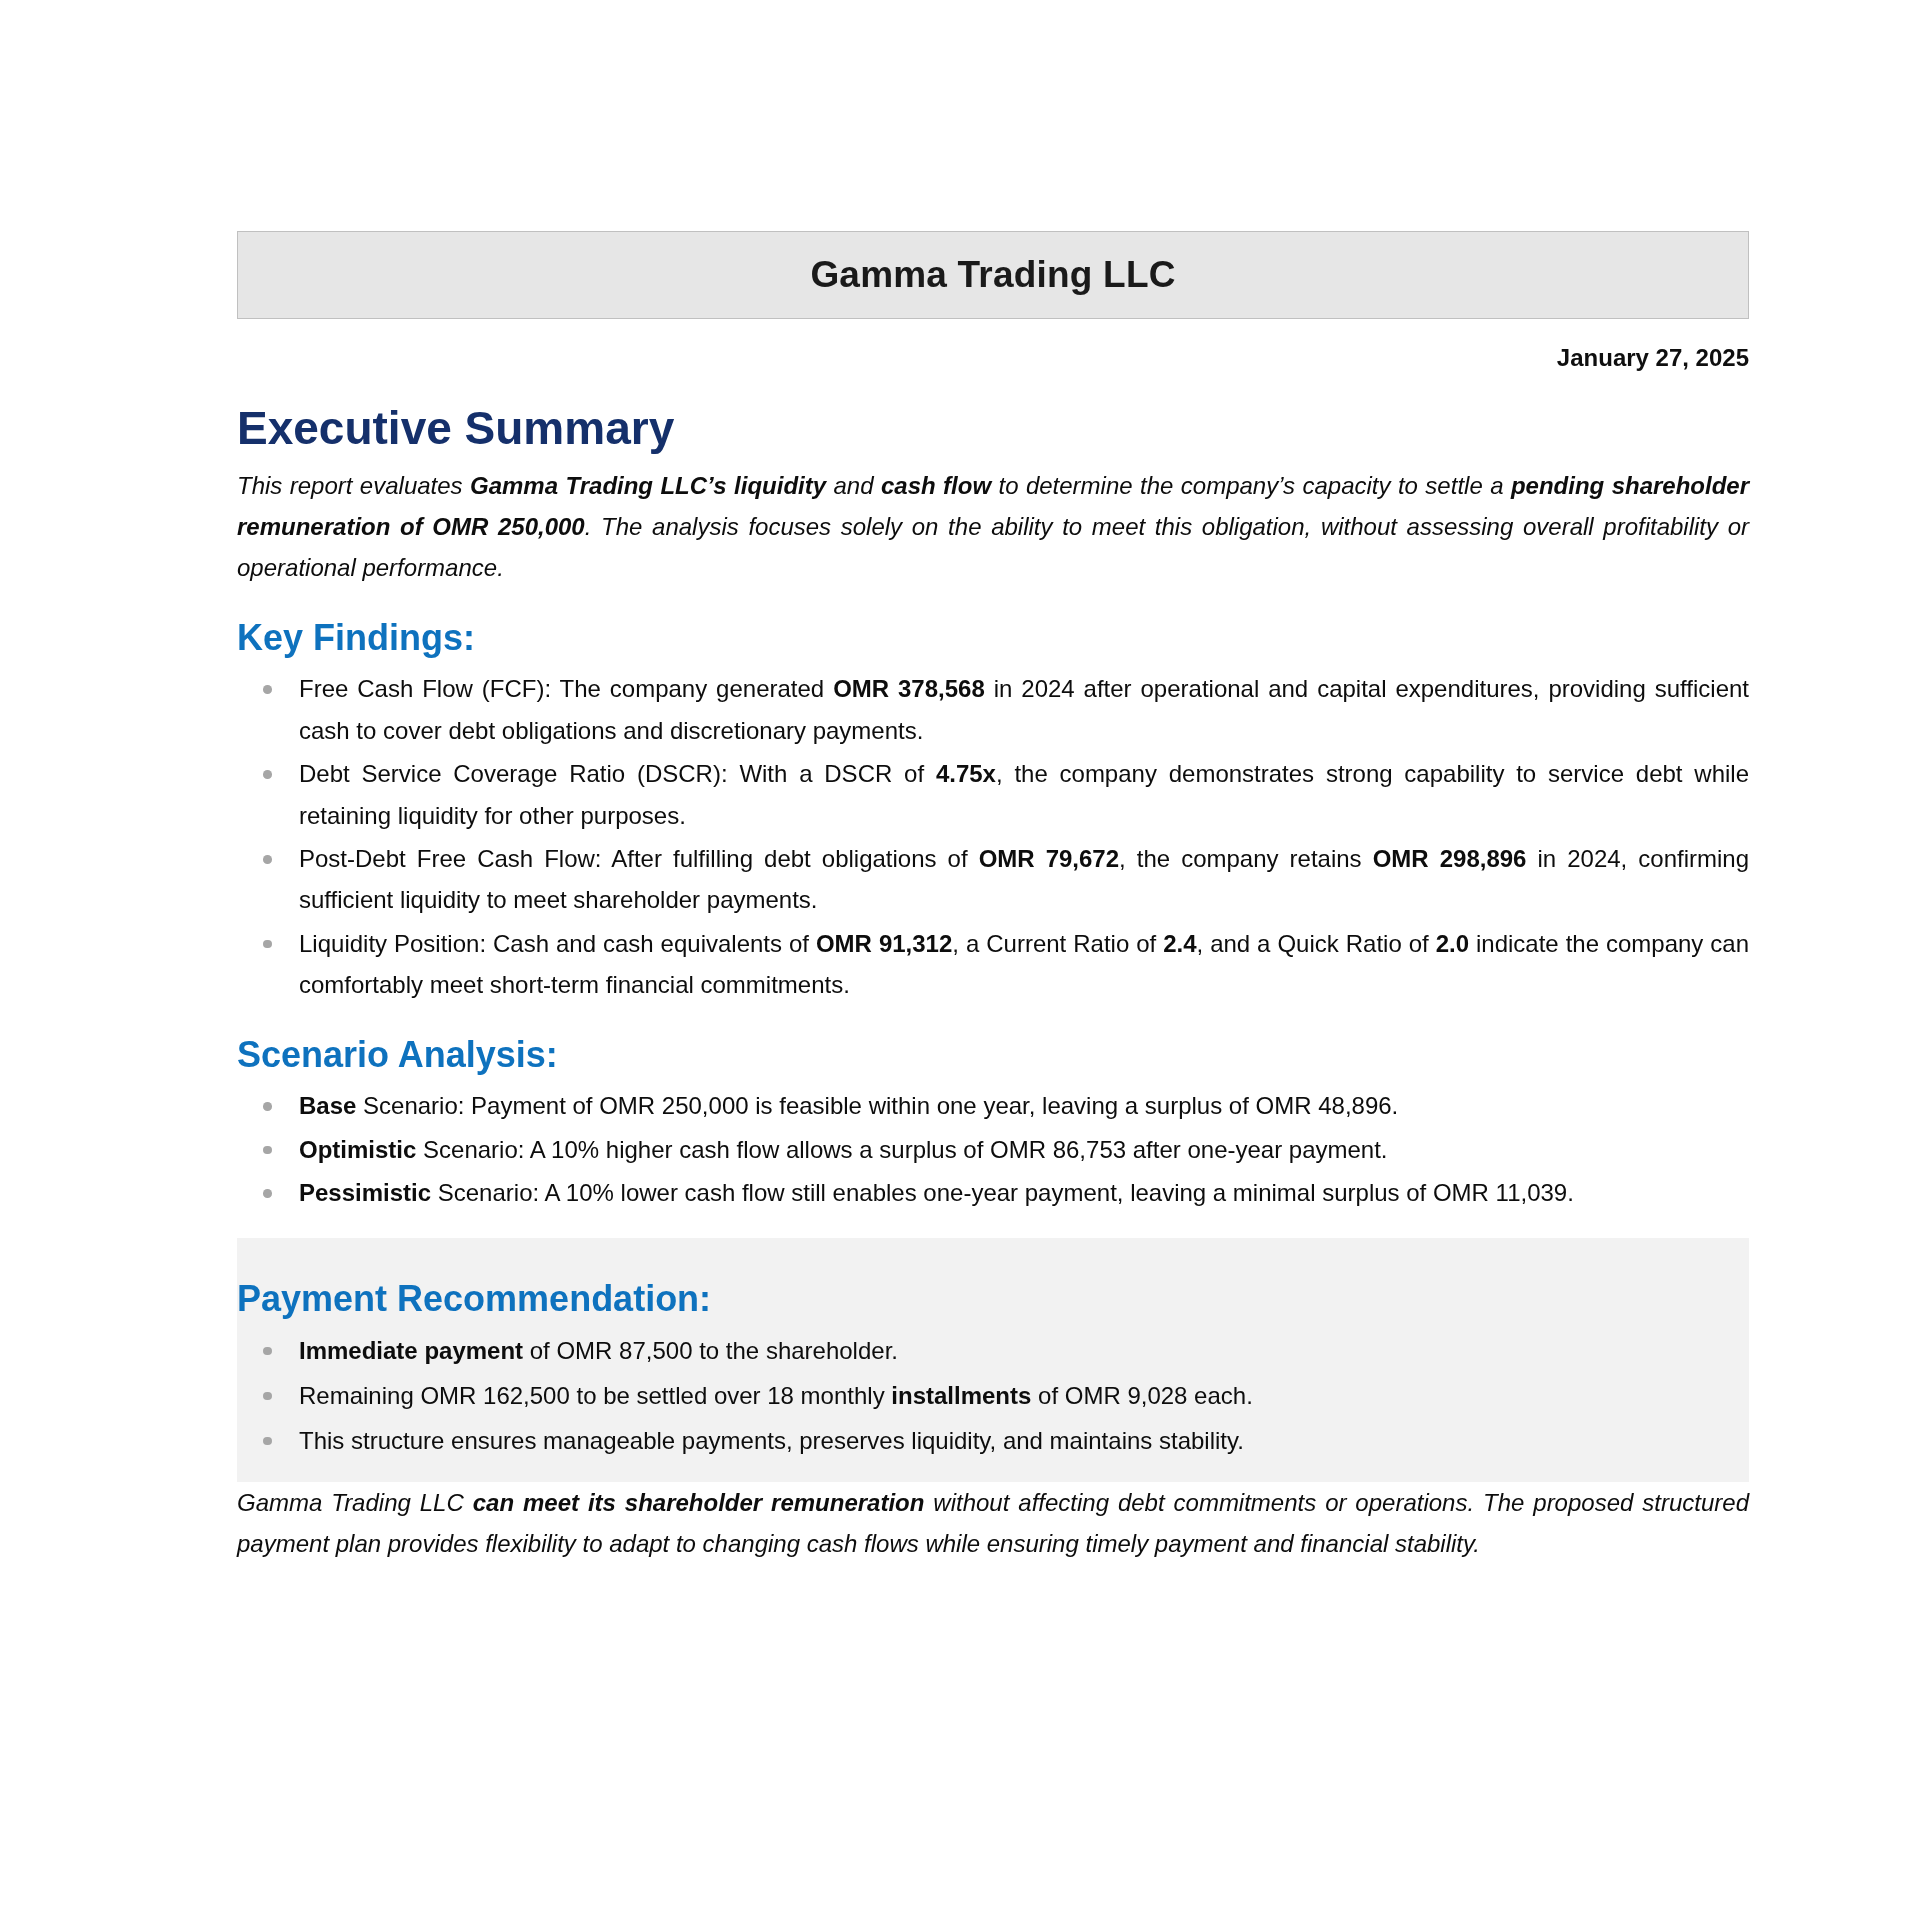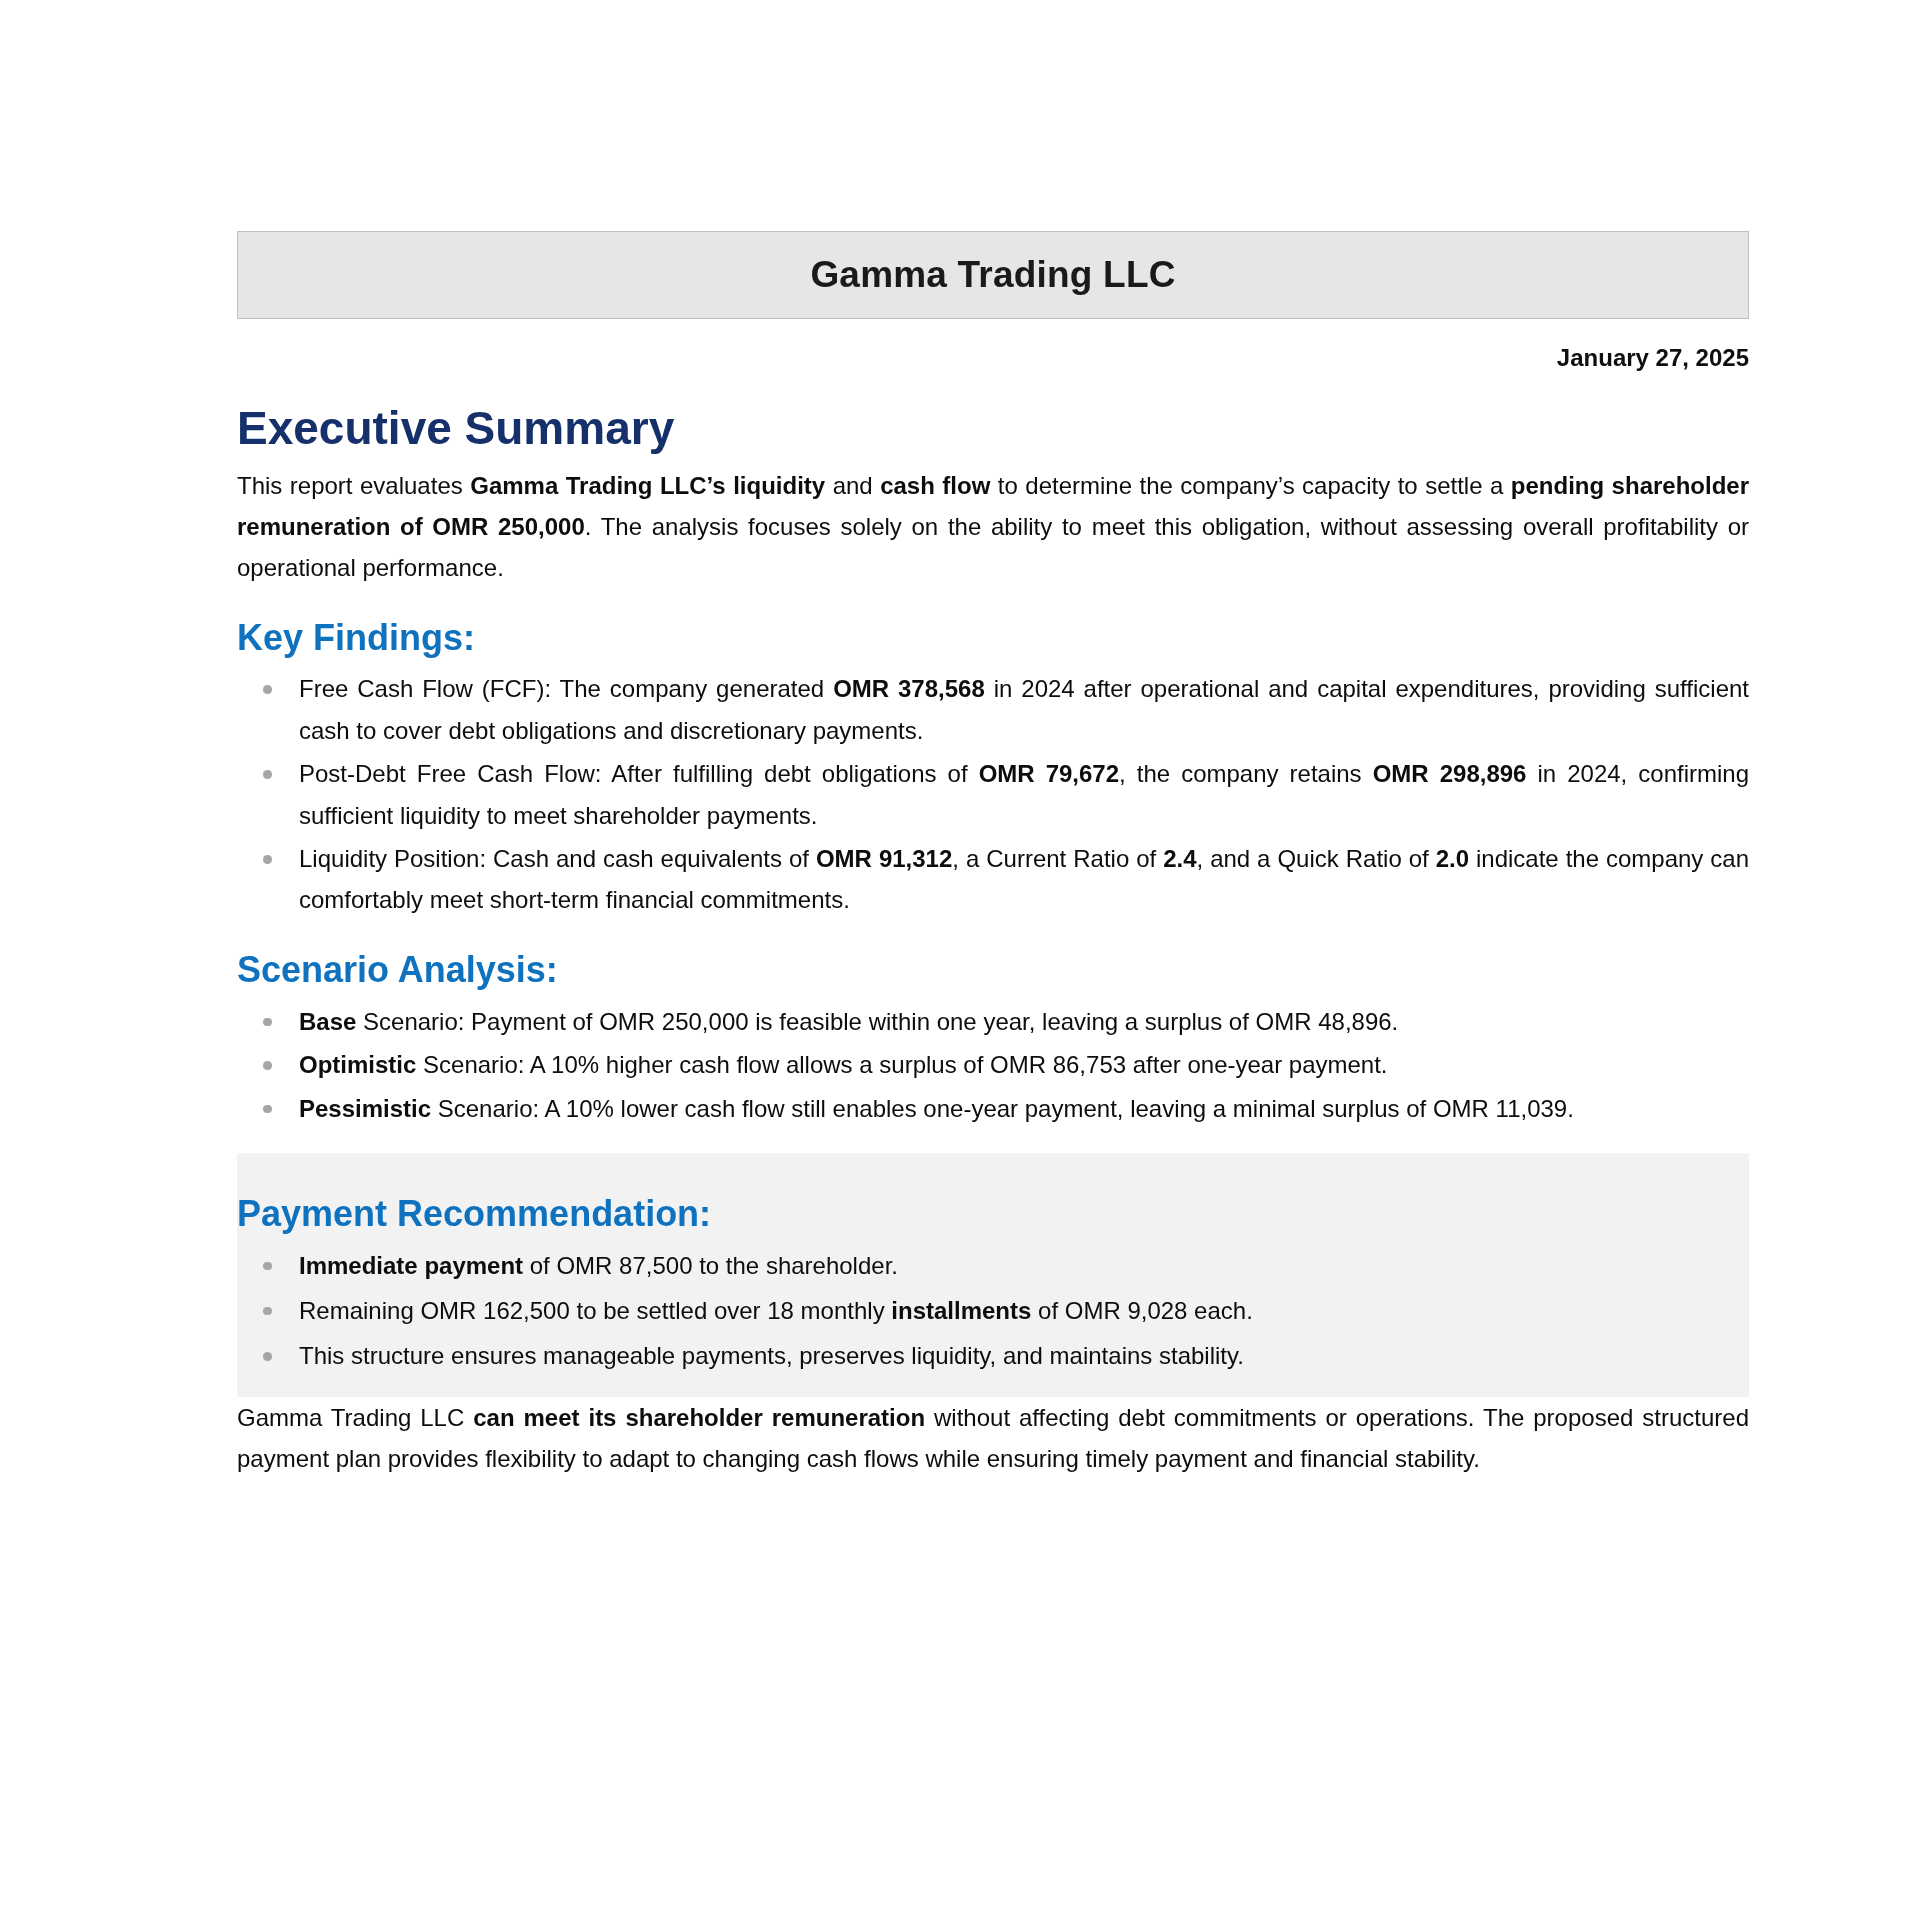--- a/index.html
+++ b/index.html
@@ -78,20 +78,21 @@
     margin-top: 0;
   }
 
   
   p.body {
     font-size: 24px;
     line-height: 1.72;
     text-align: justify;
     margin: 0 0 2.3px 0;
     color: #0d0d0d;
+    font-style: italic;
   }
   p.body b { font-weight: bold; }
 
   ul.bullets {
     list-style: none;
     margin: 0;
     padding: 0;
   }
   ul.bullets > li {
     position: relative;
@@ -136,20 +137,21 @@
     </div>
 
     <div class="doc-date">January 27, 2025</div>
 
     <h1 class="sec-h1">Executive Summary</h1>
     <p class="body">This report evaluates <b>Gamma Trading LLC’s liquidity</b> and <b>cash flow</b> to determine the company’s capacity to settle a <b>pending shareholder remuneration of OMR 250,000</b>. The analysis focuses solely on the ability to meet this obligation, without assessing overall profitability or operational performance.</p>
 
     <h2 class="sec-h2">Key Findings:</h2>
     <ul class="bullets">
         <li><span class="dot"></span><span>Free Cash Flow (FCF): The company generated <b>OMR 378,568</b> in 2024 after operational and capital expenditures, providing sufficient cash to cover debt obligations and discretionary payments.</span></li>
+        <li><span class="dot"></span><span>Debt Service Coverage Ratio (DSCR): With a DSCR of <b>4.75x</b>, the company demonstrates strong capability to service debt while retaining liquidity for other purposes.</span></li>
         <li><span class="dot"></span><span>Post-Debt Free Cash Flow: After fulfilling debt obligations of <b>OMR 79,672</b>, the company retains <b>OMR 298,896</b> in 2024, confirming sufficient liquidity to meet shareholder payments.</span></li>
         <li><span class="dot"></span><span>Liquidity Position: Cash and cash equivalents of <b>OMR 91,312</b>, a Current Ratio of <b>2.4</b>, and a Quick Ratio of <b>2.0</b> indicate the company can comfortably meet short-term financial commitments.</span></li>
       </ul>
 
     <h2 class="sec-h2">Scenario Analysis:</h2>
     <ul class="bullets">
         <li><span class="dot"></span><span><b>Base</b> Scenario: Payment of OMR 250,000 is feasible within one year, leaving a surplus of OMR 48,896.</span></li>
         <li><span class="dot"></span><span><b>Optimistic</b> Scenario: A 10% higher cash flow allows a surplus of OMR 86,753 after one-year payment.</span></li>
         <li><span class="dot"></span><span><b>Pessimistic</b> Scenario: A 10% lower cash flow still enables one-year payment, leaving a minimal surplus of OMR 11,039.</span></li>
       </ul>

